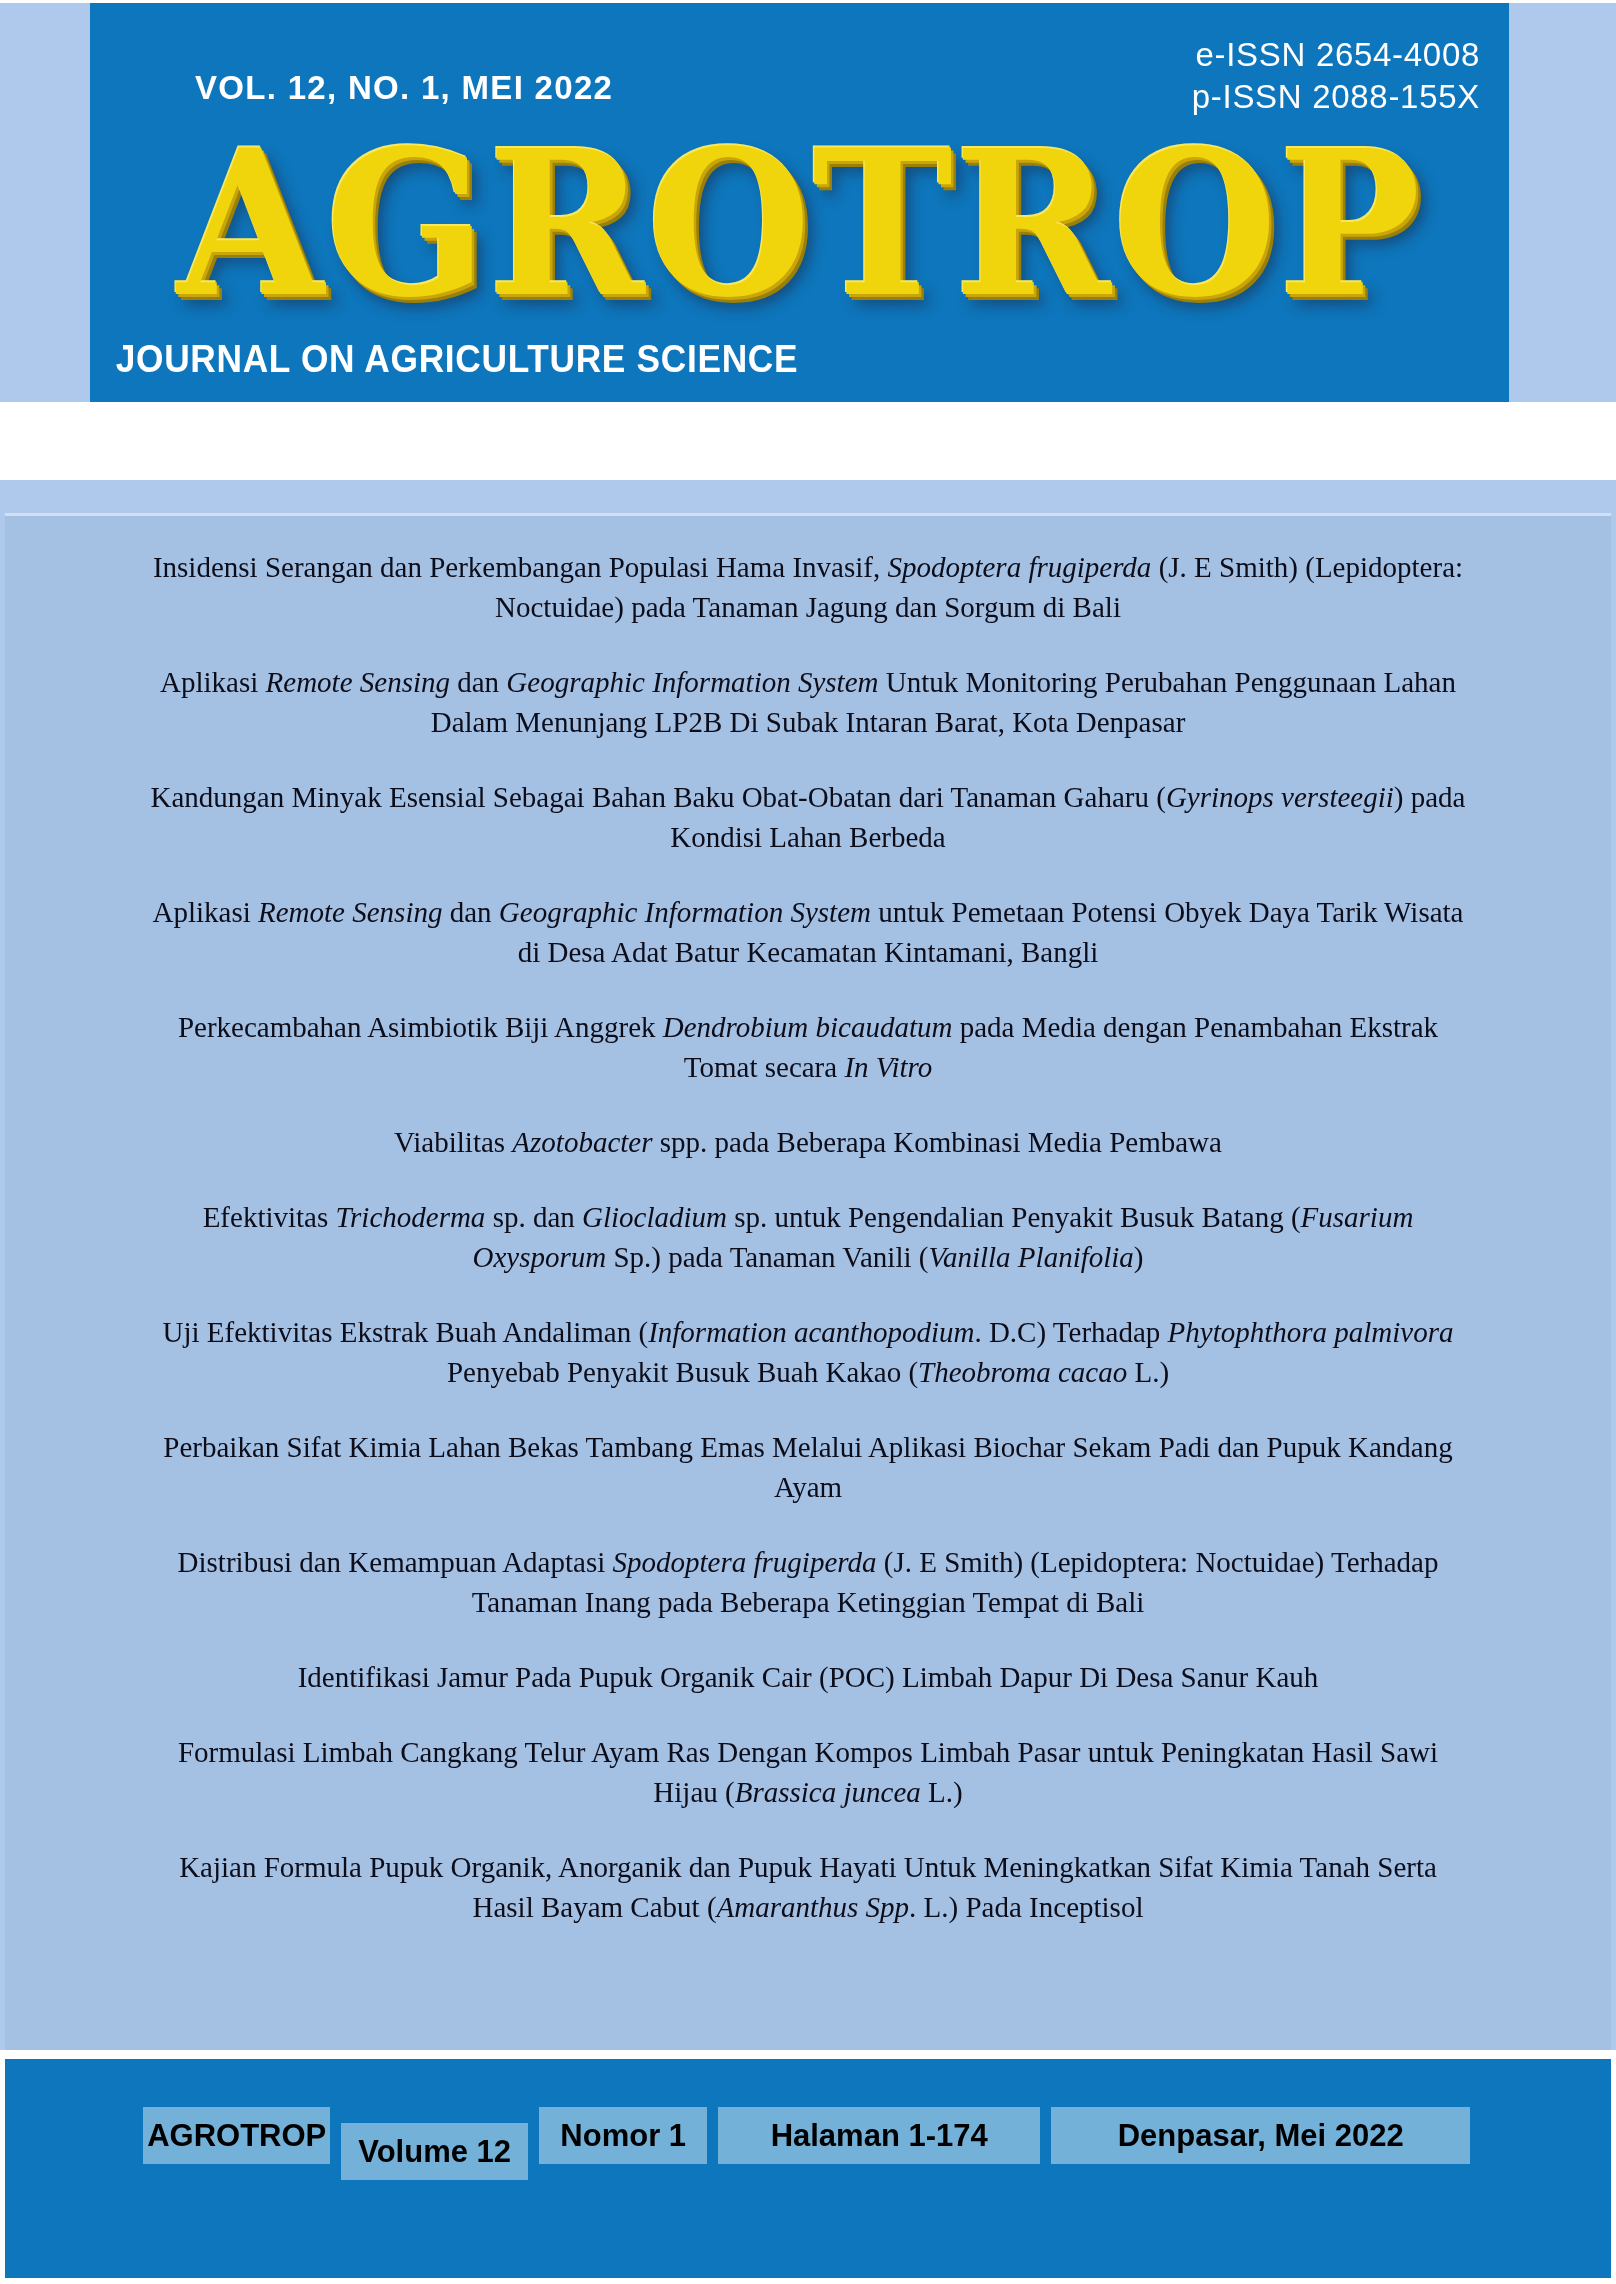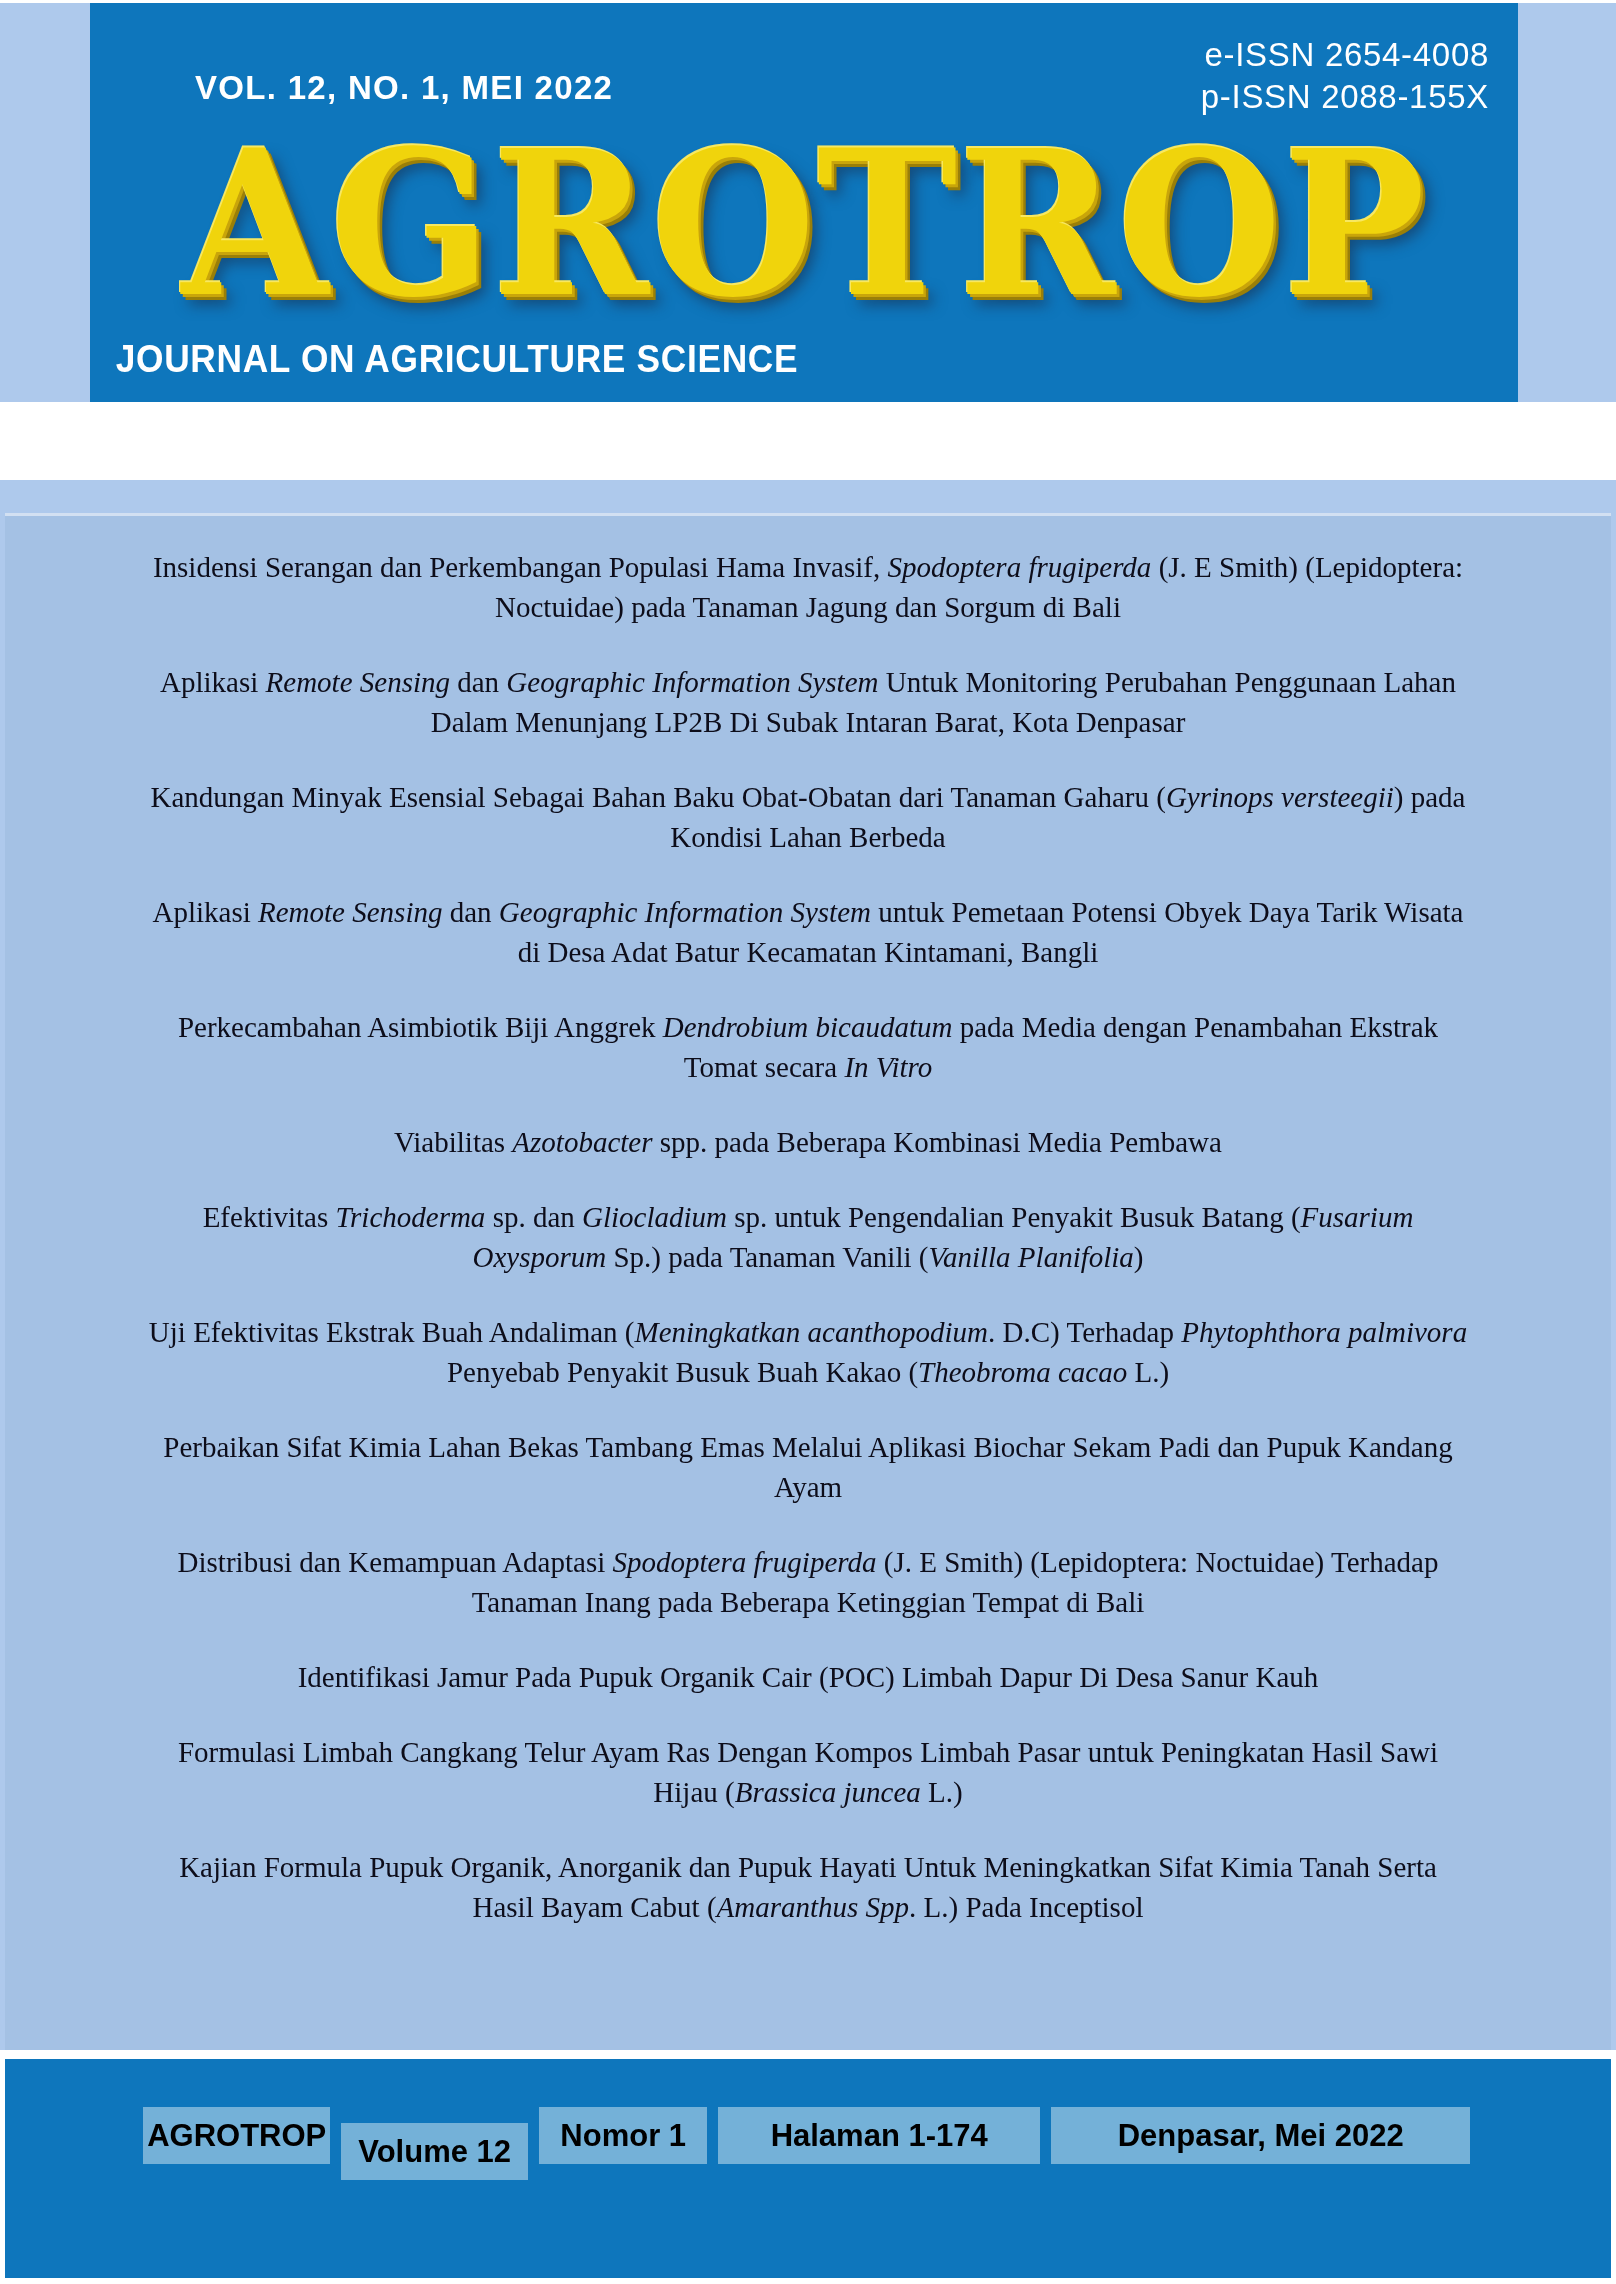--- a/index.html
+++ b/index.html
@@ -7,21 +7,20 @@
   .page{
     position:relative;width:1616px;height:2284px;overflow:hidden;
     background:#aec9ec;
     font-family:"Liberation Sans",sans-serif;
   }
   .top-white-strip{position:absolute;left:0;top:0;width:100%;height:3.3px;background:#ffffff;}
   
   .header{
     position:absolute;left:90px;top:3.3px;width:1419px;height:399px;
     background:#0e76bc;
-    padding-left:9px;
   }
   .issue-line{
     position:absolute;left:105px;top:66px;
     font-weight:bold;font-size:33px;color:#ffffff;letter-spacing:1.3px;white-space:nowrap;
   }
   .issn-block{
     position:absolute;right:29px;top:31px;text-align:right;
     font-weight:normal;font-size:33px;line-height:42px;color:#ffffff;letter-spacing:0.7px;
   }
   .logo{
@@ -101,21 +100,21 @@
 
   <div class="content-panel">
     <div class="titles">
         <p class="article"><span>Insidensi Serangan dan Perkembangan Populasi Hama Invasif, </span><i>Spodoptera frugiperda</i><span> (J. E Smith) (Lepidoptera: Noctuidae) pada Tanaman Jagung dan Sorgum di Bali</span></p>
         <p class="article"><span>Aplikasi </span><i>Remote Sensing</i><span> dan </span><i>Geographic Information System</i><span> Untuk Monitoring Perubahan Penggunaan Lahan Dalam Menunjang LP2B Di Subak Intaran Barat, Kota Denpasar</span></p>
         <p class="article"><span>Kandungan Minyak Esensial Sebagai Bahan Baku Obat-Obatan dari Tanaman Gaharu (</span><i>Gyrinops versteegii</i><span>) pada Kondisi Lahan Berbeda</span></p>
         <p class="article"><span>Aplikasi </span><i>Remote Sensing</i><span> dan </span><i>Geographic Information System</i><span> untuk Pemetaan Potensi Obyek Daya Tarik Wisata di Desa Adat Batur Kecamatan Kintamani, Bangli</span></p>
         <p class="article"><span>Perkecambahan Asimbiotik Biji Anggrek </span><i>Dendrobium bicaudatum</i><span> pada Media dengan Penambahan Ekstrak Tomat secara </span><i>In Vitro</i></p>
         <p class="article"><span>Viabilitas </span><i>Azotobacter</i><span> spp. pada Beberapa Kombinasi Media Pembawa</span></p>
         <p class="article"><span>Efektivitas </span><i>Trichoderma</i><span> sp. dan </span><i>Gliocladium</i><span> sp. untuk Pengendalian Penyakit Busuk Batang (</span><i>Fusarium Oxysporum</i><span> Sp.) pada Tanaman Vanili (</span><i>Vanilla Planifolia</i><span>)</span></p>
-        <p class="article"><span>Uji Efektivitas Ekstrak Buah Andaliman (</span><i>Meningkatkan acanthopodium</i><span>. D.C) Terhadap </span><i>Phytophthora palmivora</i><span> Penyebab Penyakit Busuk Buah Kakao (</span><i>Theobroma cacao</i><span> L.)</span></p>
+        <p class="article"><span>Uji Efektivitas Ekstrak Buah Andaliman (</span><i>Information acanthopodium</i><span>. D.C) Terhadap </span><i>Phytophthora palmivora</i><span> Penyebab Penyakit Busuk Buah Kakao (</span><i>Theobroma cacao</i><span> L.)</span></p>
         <p class="article"><span>Perbaikan Sifat Kimia Lahan Bekas Tambang Emas Melalui Aplikasi Biochar Sekam Padi dan Pupuk Kandang Ayam</span></p>
         <p class="article"><span>Distribusi dan Kemampuan Adaptasi </span><i>Spodoptera frugiperda</i><span> (J. E Smith) (Lepidoptera: Noctuidae) Terhadap Tanaman Inang pada Beberapa Ketinggian Tempat di Bali</span></p>
         <p class="article"><span>Identifikasi Jamur Pada Pupuk Organik Cair (POC) Limbah Dapur Di Desa Sanur Kauh</span></p>
         <p class="article"><span>Formulasi Limbah Cangkang Telur Ayam Ras Dengan Kompos Limbah Pasar untuk Peningkatan Hasil Sawi Hijau (</span><i>Brassica juncea</i><span> L.)</span></p>
         <p class="article"><span>Kajian Formula Pupuk Organik, Anorganik dan Pupuk Hayati Untuk Meningkatkan Sifat Kimia Tanah Serta Hasil Bayam Cabut (</span><i>Amaranthus Spp</i><span>. L.) Pada Inceptisol</span></p>
       </div>
   </div>
 
   <div class="footer-white-bg"></div>
 

